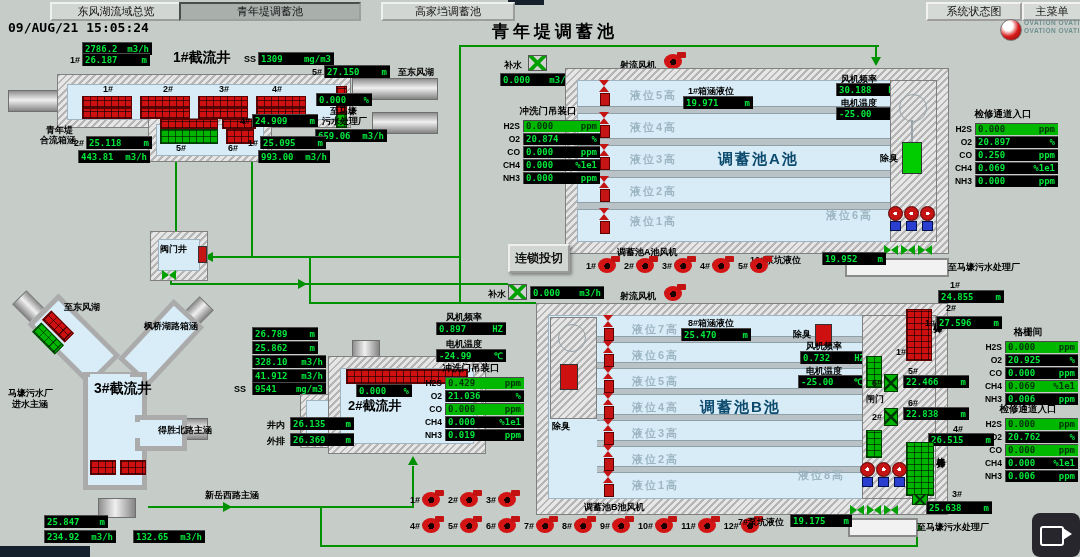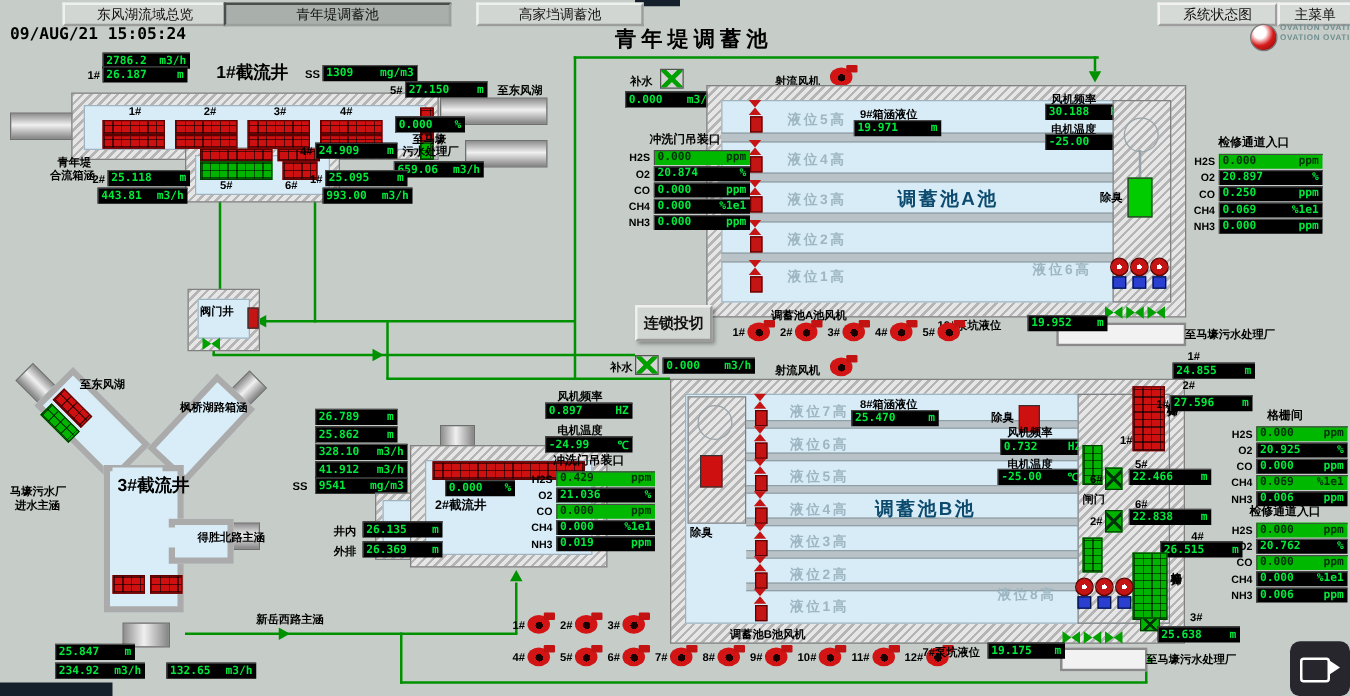--- a/index.html
+++ b/index.html
@@ -232,21 +232,21 @@
   <div class="pipev" style="left:352px;top:340px;width:26px;height:18px"></div>
   <div class="hatch" style="left:300px;top:394px;width:46px;height:52px"></div>
   <div class="water" style="left:306px;top:400px;width:40px;height:40px"></div>
   <div class="hatch" style="left:328px;top:356px;width:156px;height:96px"></div>
   <div class="water" style="left:340px;top:368px;width:132px;height:74px"></div>
   <div class="gridr" style="left:346px;top:369px;width:120px;height:13px"></div>
   <div class="vbox" style="left:356px;top:384px;width:50px">
       <span class="vv">0.000</span>
       <span class="vu">%</span>
     </div>
-  <div class="bigt" style="left:348px;top:397px;font-size:10px">2#截流井</div>
+  <div class="bigt" style="left:348px;top:397px;font-size:13px">2#截流井</div>
   <span class="tag" style="left:267px;top:419px">井内</span>
   <div class="vbox" style="left:290px;top:417px;width:58px">
       <span class="vv">26.135</span>
       <span class="vu">m</span>
     </div>
   <span class="tag" style="left:267px;top:435px">外排</span>
   <div class="vbox" style="left:290px;top:433px;width:58px">
       <span class="vv">26.369</span>
       <span class="vu">m</span>
     </div>
@@ -308,21 +308,21 @@
   <span class="vbow" style="left:598px;top:80px"></span>
     <span class="vstem" style="left:600px;top:93px"></span>
   <span class="vbow" style="left:598px;top:112px"></span>
     <span class="vstem" style="left:600px;top:125px"></span>
   <span class="vbow" style="left:598px;top:144px"></span>
     <span class="vstem" style="left:600px;top:157px"></span>
   <span class="vbow" style="left:598px;top:176px"></span>
     <span class="vstem" style="left:600px;top:189px"></span>
   <span class="vbow" style="left:598px;top:208px"></span>
     <span class="vstem" style="left:600px;top:221px"></span>
-  <span class="lab b" style="left:688px;top:85px">9#箱涵液位</span>
+  <span class="lab b" style="left:688px;top:85px">1#箱涵液位</span>
   <div class="vbox" style="left:683px;top:96px;width:64px">
       <span class="vv">19.971</span>
       <span class="vu">m</span>
     </div>
   <div class="pool-name" style="left:718px;top:150px">调蓄池A池</div>
   <span class="lab b" style="left:841px;top:73px">风机频率</span>
   <div class="vbox" style="left:836px;top:83px;width:60px">
       <span class="vv">30.188</span>
       <span class="vu">HZ</span>
     </div>

